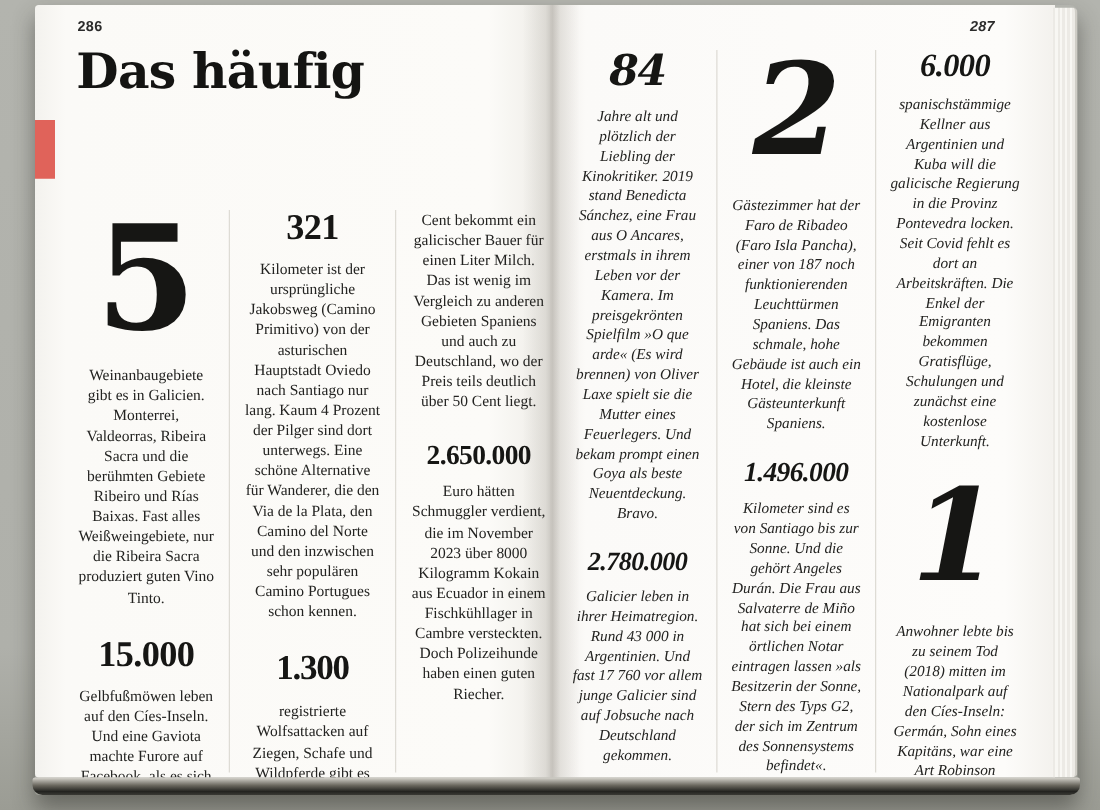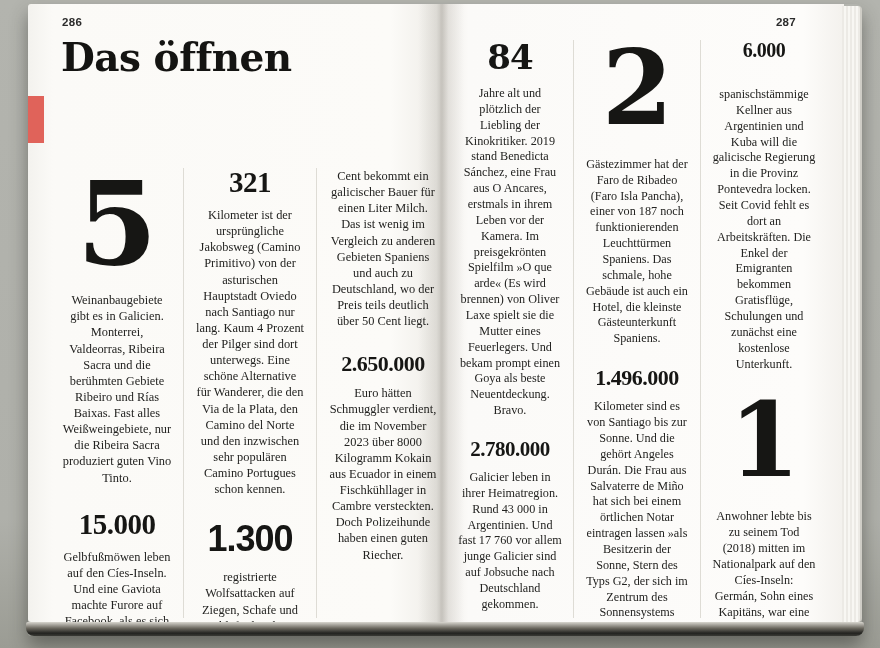--- a/index.html
+++ b/index.html
@@ -15,20 +15,21 @@
     border-radius:3px 6px 6px 3px;
   }
   .page{position:absolute;top:0;height:618px;overflow:hidden;}
   .page-left{
     left:0;width:412px;border-radius:3px 0 0 3px;
     background:linear-gradient(90deg,#f3f2ee 0%,#fbfaf7 6%,#fcfbf8 88%,#efede8 99%);
   }
   .page-right{
     left:412px;width:404px;
     background:linear-gradient(90deg,#ece9e4 0%,#fbfaf8 7%,#fdfcfa 90%,#f3f1ed 100%);
+    font-style:italic;
   }
   .page-stack{
     position:absolute;top:2px;right:0;width:18px;height:616px;
     background:repeating-linear-gradient(90deg,#eceae5 0 2px,#f8f7f3 2px 4px);
     border-right:2px solid #cfcdc6;border-radius:0 4px 4px 0;
   }
   .book-bottom{
     position:absolute;left:-2px;right:-2px;top:618px;height:14px;
     background:linear-gradient(180deg,#d8d6cf 0%,#6a675e 45%,#232320 80%,#3a3a35 100%);
     border-radius:2px 2px 8px 8px;
@@ -69,42 +70,42 @@
   .stat + .stat{margin-top:24px;}
   .cols-right .stat + .stat{margin-top:20px;}
 
   .num{
     font-weight:700;color:#161614;line-height:1;margin:0 0 10px 0;
     font-family:"Liberation Serif",serif;letter-spacing:-.5px;
   }
   .n-giant{font-family:"DejaVu Serif",serif;font-size:116px;line-height:.95;letter-spacing:-3px;margin:0 0 14px -3px;}
   .n-big  {font-family:"DejaVu Serif",serif;font-size:102px;line-height:.95;letter-spacing:-3px;margin:0 0 20px -2px;}
   .n-lg   {font-family:"DejaVu Serif",serif;font-size:44px;letter-spacing:-1px;margin-bottom:12px;}
-  .n-xl   {font-family:Liberation Sans, sans-serif;font-size:36px;letter-spacing:-1px;margin-bottom:12px;}
+  .n-xl   {font-family:Liberation Serif, serif;font-size:28px;letter-spacing:-1px;margin-bottom:12px;}
   .n-mlg  {font-family:"DejaVu Serif",serif;font-size:34px;letter-spacing:-1px;margin-bottom:12px;}
   .n-md   {font-size:29px;margin-bottom:10px;}
-  .n-md2  {font-size:20px;margin-bottom:27px;}
+  .n-md2  {font-size:26px;margin-bottom:10px;}
   .n-sm   {font-size:22px;margin-bottom:10px;}
   .n-sm2  {font-size:21px;margin-bottom:10px;}
 
   .body{
     margin:0;font-size:12.4px;line-height:1.3;color:#232321;
     hyphens:auto;overflow-wrap:break-word;
   }
   .cols-right .body{font-size:12.2px;}
 </style>
 </head>
 <body>
 
 <div class="book">
 
   <div class="page page-left">
     <div class="pagenum left">286</div>
     <div class="accent-bar"></div>
-    <h1 class="title">Das öffnen</h1>
+    <h1 class="title">Das häufig</h1>
 
     <div class="cols cols-left">
       <div class="col">
         <div class="stat">
           <div class="num n-giant">5</div>
           <p class="body">Weinanbaugebiete gibt es in Galicien. Monterrei, Valdeorras, Ribeira Sacra und die berühmten Gebiete Ribeiro und Rías Baixas. Fast alles Weißweingebiete, nur die Ribeira Sacra produziert guten Vino Tinto.</p>
         </div>
         <div class="stat">
           <div class="num n-md">15.000</div>
           <p class="body">Gelbfußmöwen leben auf den Cíes-Inseln. Und eine Gaviota machte Furore auf Facebook, als es sich unlängst eine GoPro-Kamera auslieh, einen Rundflug absolvierte und das Gerät dann wieder unsanft auf der Stegmauer absetzte. Die Kamera blieb heil. Die Luftaufnahmen waren leicht verwackelt.</p>

